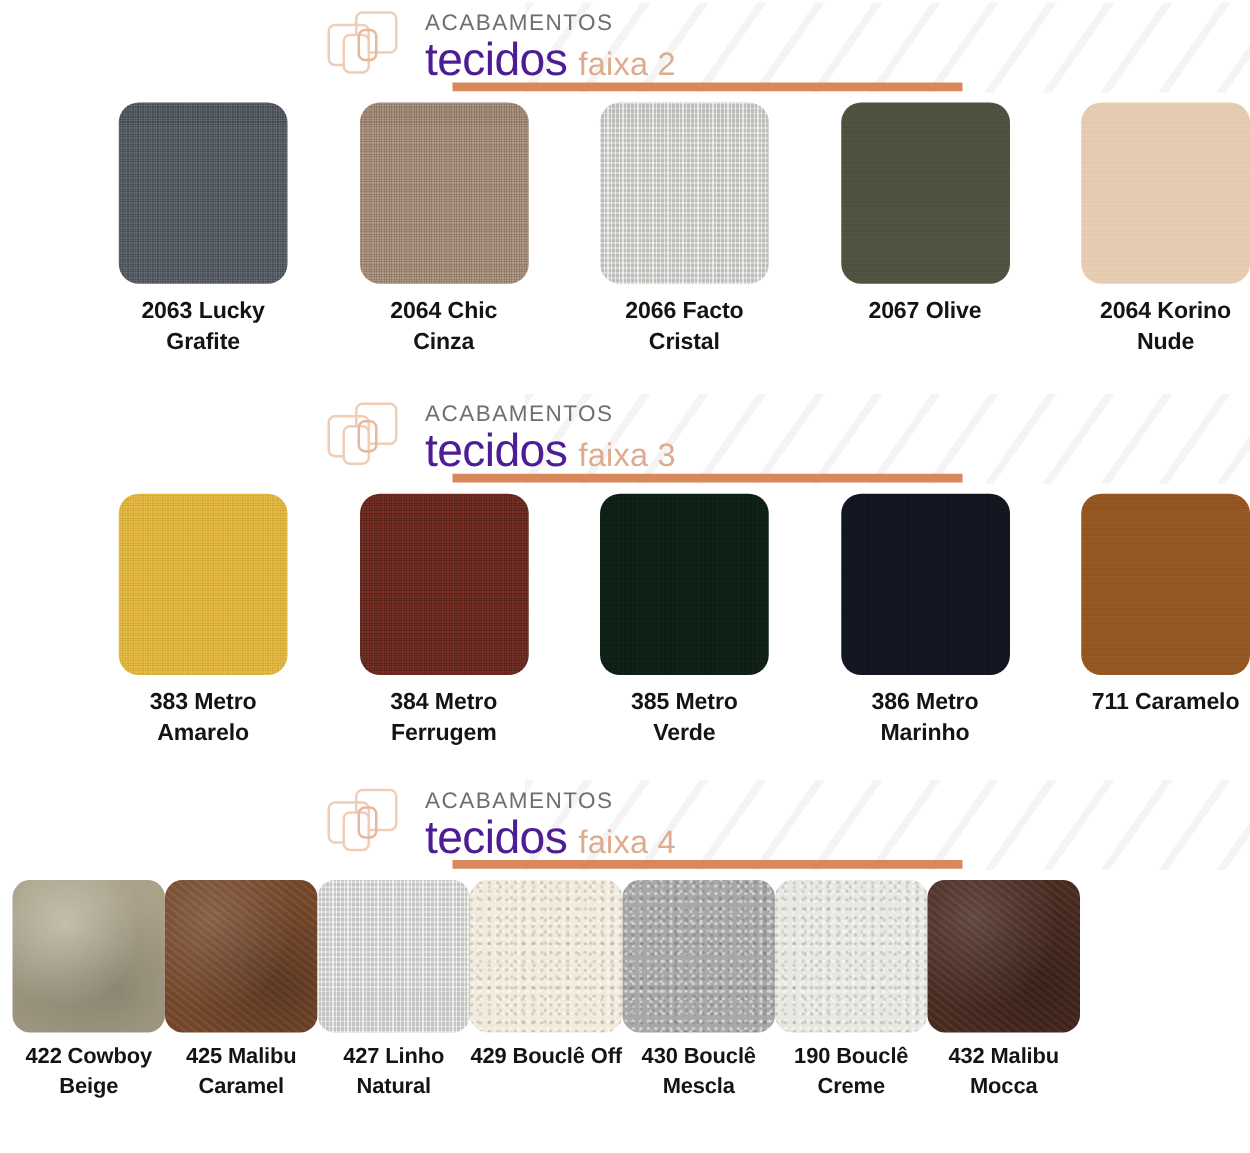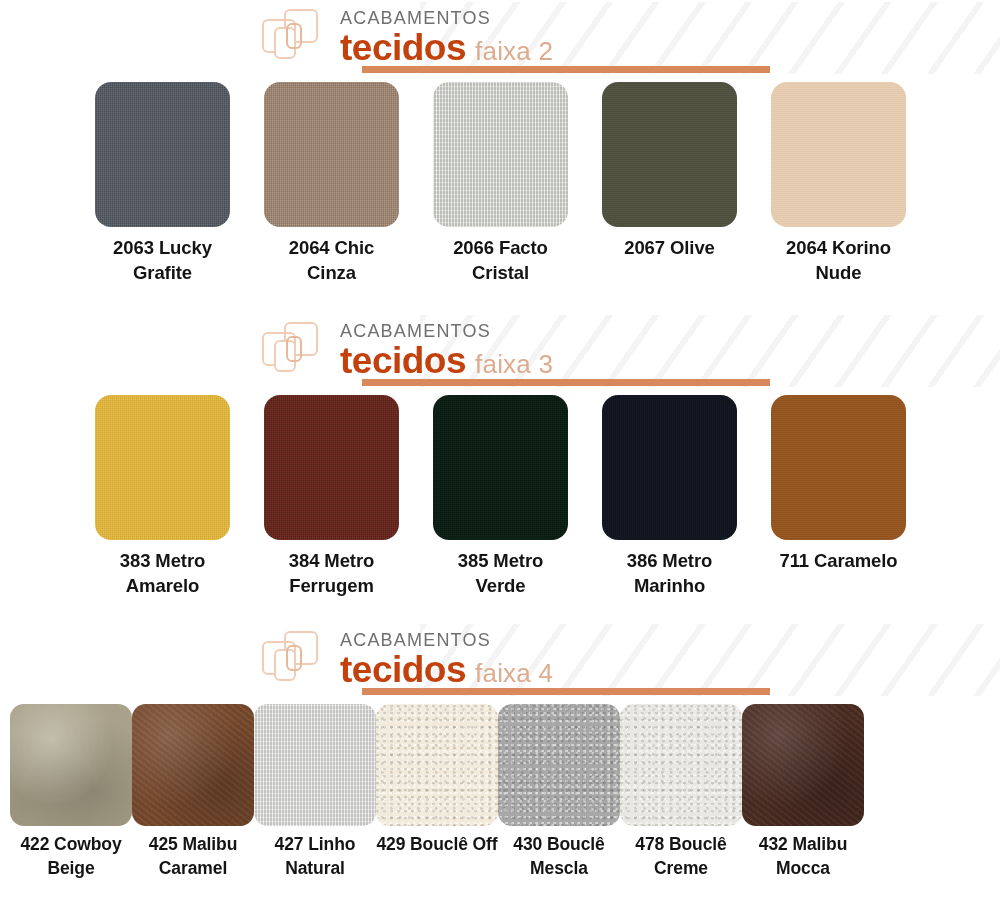--- a/index.html
+++ b/index.html
@@ -48,37 +48,37 @@
   .logo .sq-d { left:24px; top:14px; width:16px; height:26px; border-color:#e7b899; }
 
   .hdr-text { position:relative; margin-left:6px; }
   .hdr-kicker {
     font-size:18px; letter-spacing:1.2px;
     color:#6f6f6f; font-weight:400; line-height:24px;
     font-family:"Liberation Sans", sans-serif;
   }
   .hdr-main { display:flex; align-items:baseline; margin-top:-2px; }
   .hdr-main .big {
-    font-size:37px; color:#c2410c; font-weight:700;
+    font-size:37px; color:#4c1d95; font-weight:400;
     letter-spacing:-0.5px; line-height:40px;
   }
   .hdr-main .small {
     font-size:26px; color:#ddab8e; font-weight:400;
     margin-left:9px; letter-spacing:0.2px; line-height:40px;
   }
   .hdr-rule {
     position:absolute;
     left:362px; top:64px;
     width:408px; height:7px;
     background:#d9885c;
   }
 
   
   .row { display:flex; }
-  .row-wide { padding-left:95px; gap:34px; }
+  .row-wide { padding-left:95px; gap:34px;justify-content:space-between; }
   .row-narrow { padding-left:10px; gap:0; }
 
   .cell { display:flex; flex-direction:column; align-items:center; }
   .cell-wide { width:135px; }
   .cell-narrow { width:122px; }
 
   .swatch {
     border-radius:16px;
     background-color:#ccc;
     position:relative;
@@ -281,21 +281,21 @@
       <div class="cell cell-narrow">
         <div class="swatch tex-boucle" style="background-color: rgb(242, 234, 218);"></div>
         <div class="label">429 Bouclê Off</div>
       </div>
       <div class="cell cell-narrow">
         <div class="swatch tex-boucle" style="background-color: rgb(168, 168, 168);"></div>
         <div class="label">430 Bouclê Mescla</div>
       </div>
       <div class="cell cell-narrow">
         <div class="swatch tex-boucle" style="background-color: rgb(232, 231, 225);"></div>
-        <div class="label">478 Bouclê Creme</div>
+        <div class="label">190 Bouclê Creme</div>
       </div>
       <div class="cell cell-narrow">
         <div class="swatch tex-leather" style="background-color: rgb(74, 43, 33);"></div>
         <div class="label">432 Malibu Mocca</div>
       </div>
     </div>
   </div>
 
 </div>
 

